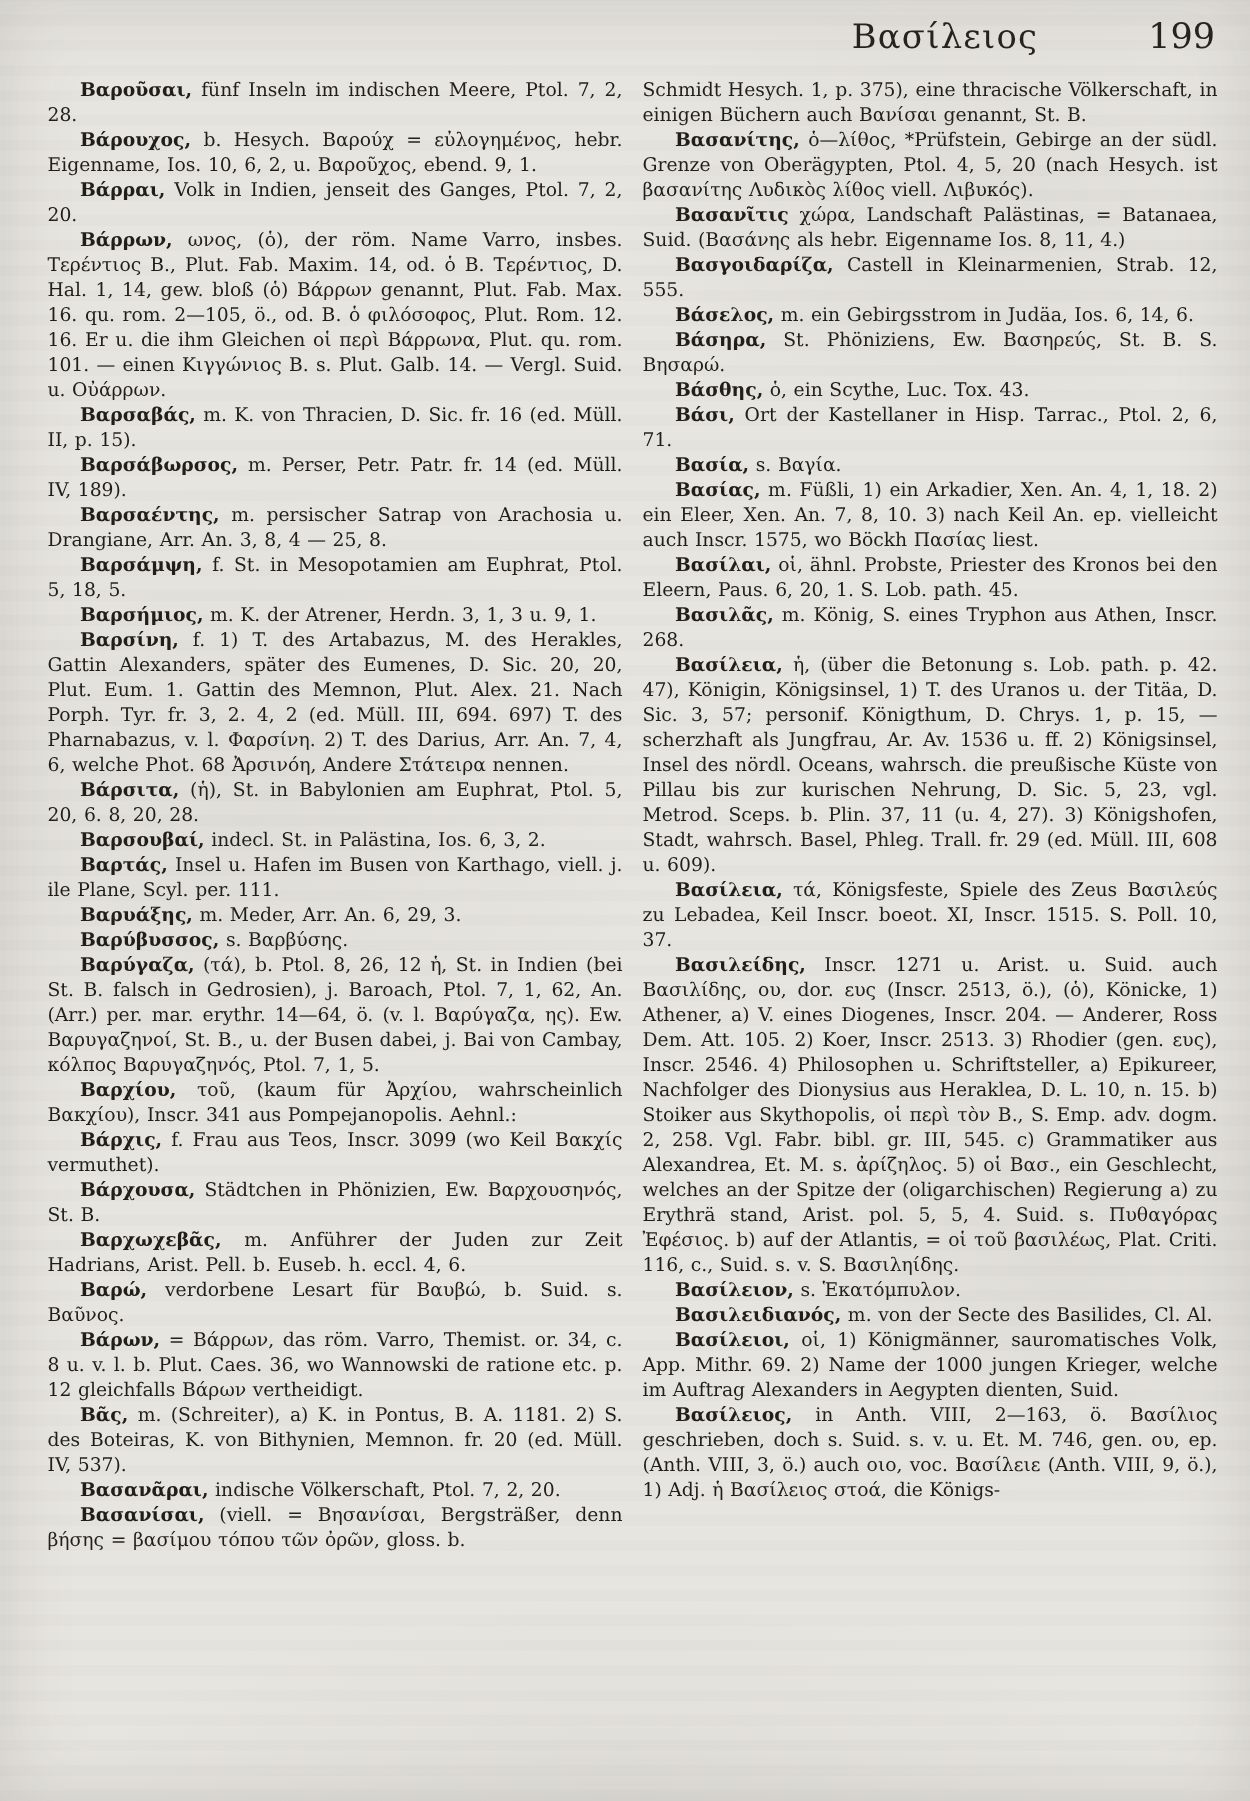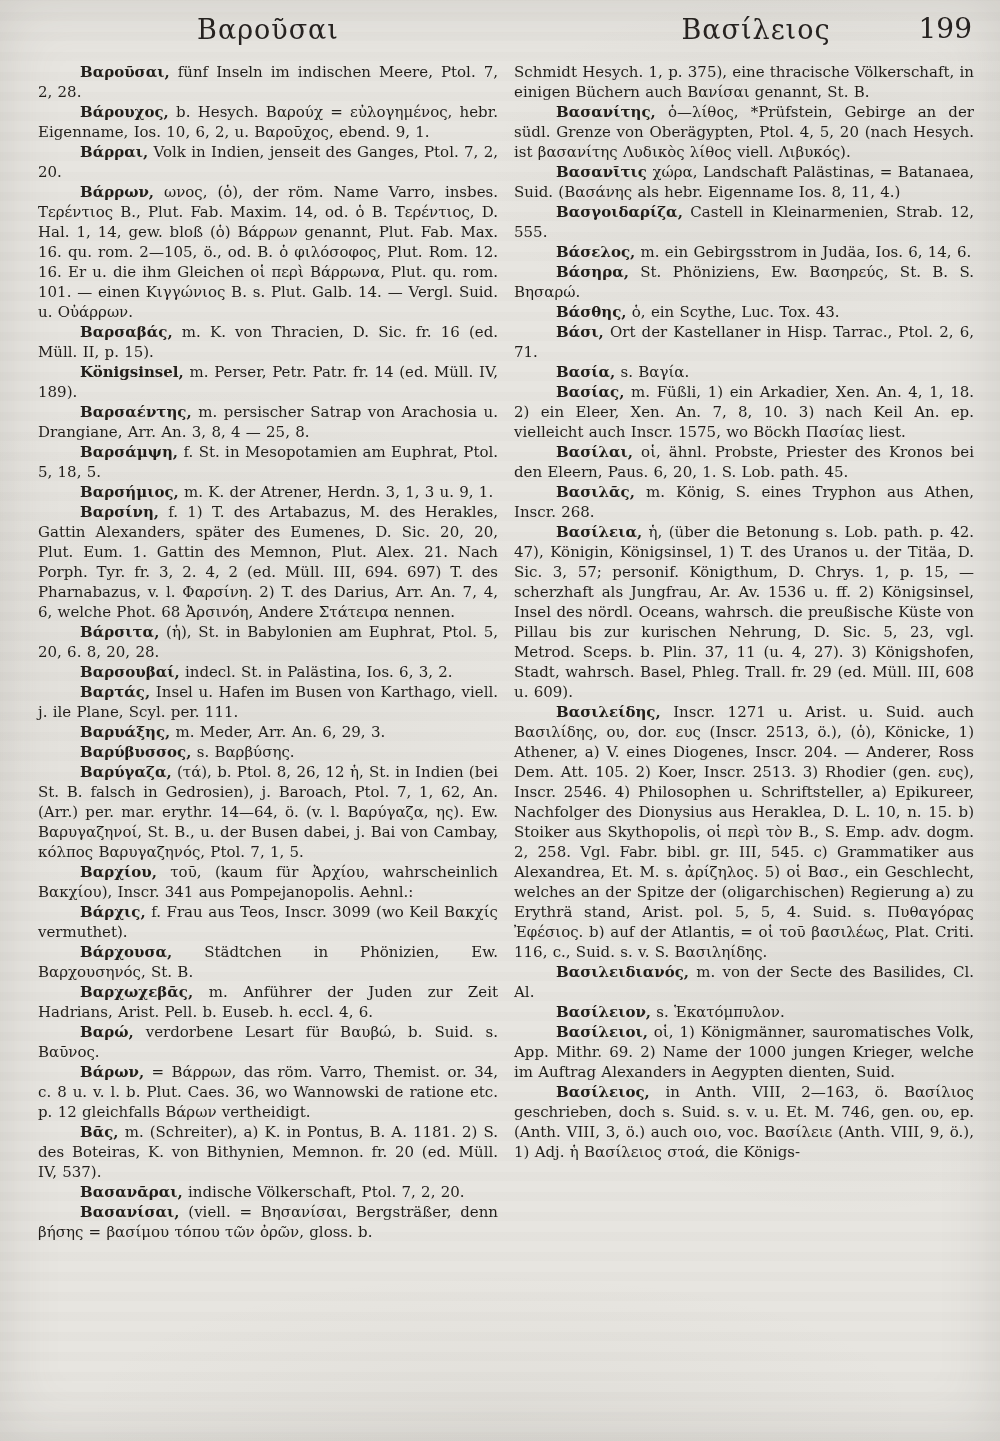--- a/index.html
+++ b/index.html
@@ -46,42 +46,41 @@
   p.entry {
     margin:0;
     font-size:15px;
     line-height:20px;
     text-align:justify;
     text-indent:26px;
     word-spacing:0.5px;
     color:#211e1a;
   }
   p.entry.continuation { text-indent:0; }
-  .headword { font-weight:bold;margin-left:16px; }
+  .headword { font-weight:bold; }
 </style>
 </head>
 <body>
 
 <div class="page">
   <div class="paper-texture"></div>
 
   <header class="running-head">
-    <div class="head-left">Βαροῦσαι</div>
     <div class="head-right">Βασίλειος</div>
     <div class="page-number">199</div>
   </header>
 
   <main class="columns">
     <div class="column" id="left-column">
         <p class="entry"><span class="headword">Βαροῦσαι,</span><span> fünf Inseln im indischen Meere, Ptol. 7, 2, 28.</span></p>
         <p class="entry"><span class="headword">Βάρουχος,</span><span> b. Hesych. Βαρούχ = εὐλογημένος, hebr. Eigenname, Ios. 10, 6, 2, u. Βαροῦχος, ebend. 9, 1.</span></p>
         <p class="entry"><span class="headword">Βάρραι,</span><span> Volk in Indien, jenseit des Ganges, Ptol. 7, 2, 20.</span></p>
         <p class="entry"><span class="headword">Βάρρων,</span><span> ωνος, (ὁ), der röm. Name Varro, insbes. Τερέντιος Β., Plut. Fab. Maxim. 14, od. ὁ Β. Τερέντιος, D. Hal. 1, 14, gew. bloß (ὁ) Βάρρων genannt, Plut. Fab. Max. 16. qu. rom. 2—105, ö., od. Β. ὁ φιλόσοφος, Plut. Rom. 12. 16. Er u. die ihm Gleichen οἱ περὶ Βάρρωνα, Plut. qu. rom. 101. — einen Κιγγώνιος Β. s. Plut. Galb. 14. — Vergl. Suid. u. Οὐάρρων.</span></p>
         <p class="entry"><span class="headword">Βαρσαβάς,</span><span> m. K. von Thracien, D. Sic. fr. 16 (ed. Müll. II, p. 15).</span></p>
-        <p class="entry"><span class="headword">Königsinsel,</span><span> m. Perser, Petr. Patr. fr. 14 (ed. Müll. IV, 189).</span></p>
+        <p class="entry"><span class="headword">Βαρσάβωρσος,</span><span> m. Perser, Petr. Patr. fr. 14 (ed. Müll. IV, 189).</span></p>
         <p class="entry"><span class="headword">Βαρσαέντης,</span><span> m. persischer Satrap von Arachosia u. Drangiane, Arr. An. 3, 8, 4 — 25, 8.</span></p>
         <p class="entry"><span class="headword">Βαρσάμψη,</span><span> f. St. in Mesopotamien am Euphrat, Ptol. 5, 18, 5.</span></p>
         <p class="entry"><span class="headword">Βαρσήμιος,</span><span> m. K. der Atrener, Herdn. 3, 1, 3 u. 9, 1.</span></p>
         <p class="entry"><span class="headword">Βαρσίνη,</span><span> f. 1) T. des Artabazus, M. des Herakles, Gattin Alexanders, später des Eumenes, D. Sic. 20, 20, Plut. Eum. 1. Gattin des Memnon, Plut. Alex. 21. Nach Porph. Tyr. fr. 3, 2. 4, 2 (ed. Müll. III, 694. 697) T. des Pharnabazus, v. l. Φαρσίνη. 2) T. des Darius, Arr. An. 7, 4, 6, welche Phot. 68 Ἀρσινόη, Andere Στάτειρα nennen.</span></p>
         <p class="entry"><span class="headword">Βάρσιτα,</span><span> (ἡ), St. in Babylonien am Euphrat, Ptol. 5, 20, 6. 8, 20, 28.</span></p>
         <p class="entry"><span class="headword">Βαρσουβαί,</span><span> indecl. St. in Palästina, Ios. 6, 3, 2.</span></p>
         <p class="entry"><span class="headword">Βαρτάς,</span><span> Insel u. Hafen im Busen von Karthago, viell. j. ile Plane, Scyl. per. 111.</span></p>
         <p class="entry"><span class="headword">Βαρυάξης,</span><span> m. Meder, Arr. An. 6, 29, 3.</span></p>
         <p class="entry"><span class="headword">Βαρύβυσσος,</span><span> s. Βαρβύσης.</span></p>
         <p class="entry"><span class="headword">Βαρύγαζα,</span><span> (τά), b. Ptol. 8, 26, 12 ἡ, St. in Indien (bei St. B. falsch in Gedrosien), j. Baroach, Ptol. 7, 1, 62, An. (Arr.) per. mar. erythr. 14—64, ö. (v. l. Βαρύγαζα, ης). Ew. Βαρυγαζηνοί, St. B., u. der Busen dabei, j. Bai von Cambay, κόλπος Βαρυγαζηνός, Ptol. 7, 1, 5.</span></p>
@@ -102,20 +101,21 @@
         <p class="entry"><span class="headword">Βασγοιδαρίζα,</span><span> Castell in Kleinarmenien, Strab. 12, 555.</span></p>
         <p class="entry"><span class="headword">Βάσελος,</span><span> m. ein Gebirgsstrom in Judäa, Ios. 6, 14, 6.</span></p>
         <p class="entry"><span class="headword">Βάσηρα,</span><span> St. Phöniziens, Ew. Βασηρεύς, St. B. S. Βησαρώ.</span></p>
         <p class="entry"><span class="headword">Βάσθης,</span><span> ὁ, ein Scythe, Luc. Tox. 43.</span></p>
         <p class="entry"><span class="headword">Βάσι,</span><span> Ort der Kastellaner in Hisp. Tarrac., Ptol. 2, 6, 71.</span></p>
         <p class="entry"><span class="headword">Βασία,</span><span> s. Βαγία.</span></p>
         <p class="entry"><span class="headword">Βασίας,</span><span> m. Füßli, 1) ein Arkadier, Xen. An. 4, 1, 18. 2) ein Eleer, Xen. An. 7, 8, 10. 3) nach Keil An. ep. vielleicht auch Inscr. 1575, wo Böckh Πασίας liest.</span></p>
         <p class="entry"><span class="headword">Βασίλαι,</span><span> οἱ, ähnl. Probste, Priester des Kronos bei den Eleern, Paus. 6, 20, 1. S. Lob. path. 45.</span></p>
         <p class="entry"><span class="headword">Βασιλᾶς,</span><span> m. König, S. eines Tryphon aus Athen, Inscr. 268.</span></p>
         <p class="entry"><span class="headword">Βασίλεια,</span><span> ἡ, (über die Betonung s. Lob. path. p. 42. 47), Königin, Königsinsel, 1) T. des Uranos u. der Titäa, D. Sic. 3, 57; personif. Königthum, D. Chrys. 1, p. 15, — scherzhaft als Jungfrau, Ar. Av. 1536 u. ff. 2) Königsinsel, Insel des nördl. Oceans, wahrsch. die preußische Küste von Pillau bis zur kurischen Nehrung, D. Sic. 5, 23, vgl. Metrod. Sceps. b. Plin. 37, 11 (u. 4, 27). 3) Königshofen, Stadt, wahrsch. Basel, Phleg. Trall. fr. 29 (ed. Müll. III, 608 u. 609).</span></p>
+        <p class="entry"><span class="headword">Βασίλεια,</span><span> τά, Königsfeste, Spiele des Zeus Βασιλεύς zu Lebadea, Keil Inscr. boeot. XI, Inscr. 1515. S. Poll. 10, 37.</span></p>
         <p class="entry"><span class="headword">Βασιλείδης,</span><span> Inscr. 1271 u. Arist. u. Suid. auch Βασιλίδης, ου, dor. ευς (Inscr. 2513, ö.), (ὁ), Könicke, 1) Athener, a) V. eines Diogenes, Inscr. 204. — Anderer, Ross Dem. Att. 105. 2) Koer, Inscr. 2513. 3) Rhodier (gen. ευς), Inscr. 2546. 4) Philosophen u. Schriftsteller, a) Epikureer, Nachfolger des Dionysius aus Heraklea, D. L. 10, n. 15. b) Stoiker aus Skythopolis, οἱ περὶ τὸν Β., S. Emp. adv. dogm. 2, 258. Vgl. Fabr. bibl. gr. III, 545. c) Grammatiker aus Alexandrea, Et. M. s. ἀρίζηλος. 5) οἱ Βασ., ein Geschlecht, welches an der Spitze der (oligarchischen) Regierung a) zu Erythrä stand, Arist. pol. 5, 5, 4. Suid. s. Πυθαγόρας Ἐφέσιος. b) auf der Atlantis, = οἱ τοῦ βασιλέως, Plat. Criti. 116, c., Suid. s. v. S. Βασιληίδης.</span></p>
+        <p class="entry"><span class="headword">Βασίλειον,</span><span> s. Ἑκατόμπυλον.</span></p>
         <p class="entry"><span class="headword">Βασιλειδιανός,</span><span> m. von der Secte des Basilides, Cl. Al.</span></p>
-        <p class="entry"><span class="headword">Βασίλειον,</span><span> s. Ἑκατόμπυλον.</span></p>
         <p class="entry"><span class="headword">Βασίλειοι,</span><span> οἱ, 1) Königmänner, sauromatisches Volk, App. Mithr. 69. 2) Name der 1000 jungen Krieger, welche im Auftrag Alexanders in Aegypten dienten, Suid.</span></p>
         <p class="entry"><span class="headword">Βασίλειος,</span><span> in Anth. VIII, 2—163, ö. Βασίλιος geschrieben, doch s. Suid. s. v. u. Et. M. 746, gen. ου, ep. (Anth. VIII, 3, ö.) auch οιο, voc. Βασίλειε (Anth. VIII, 9, ö.), 1) Adj. ἡ Βασίλειος στοά, die Königs-</span></p>
       </div>
   </main>
 </div>
 
 </body></html>

